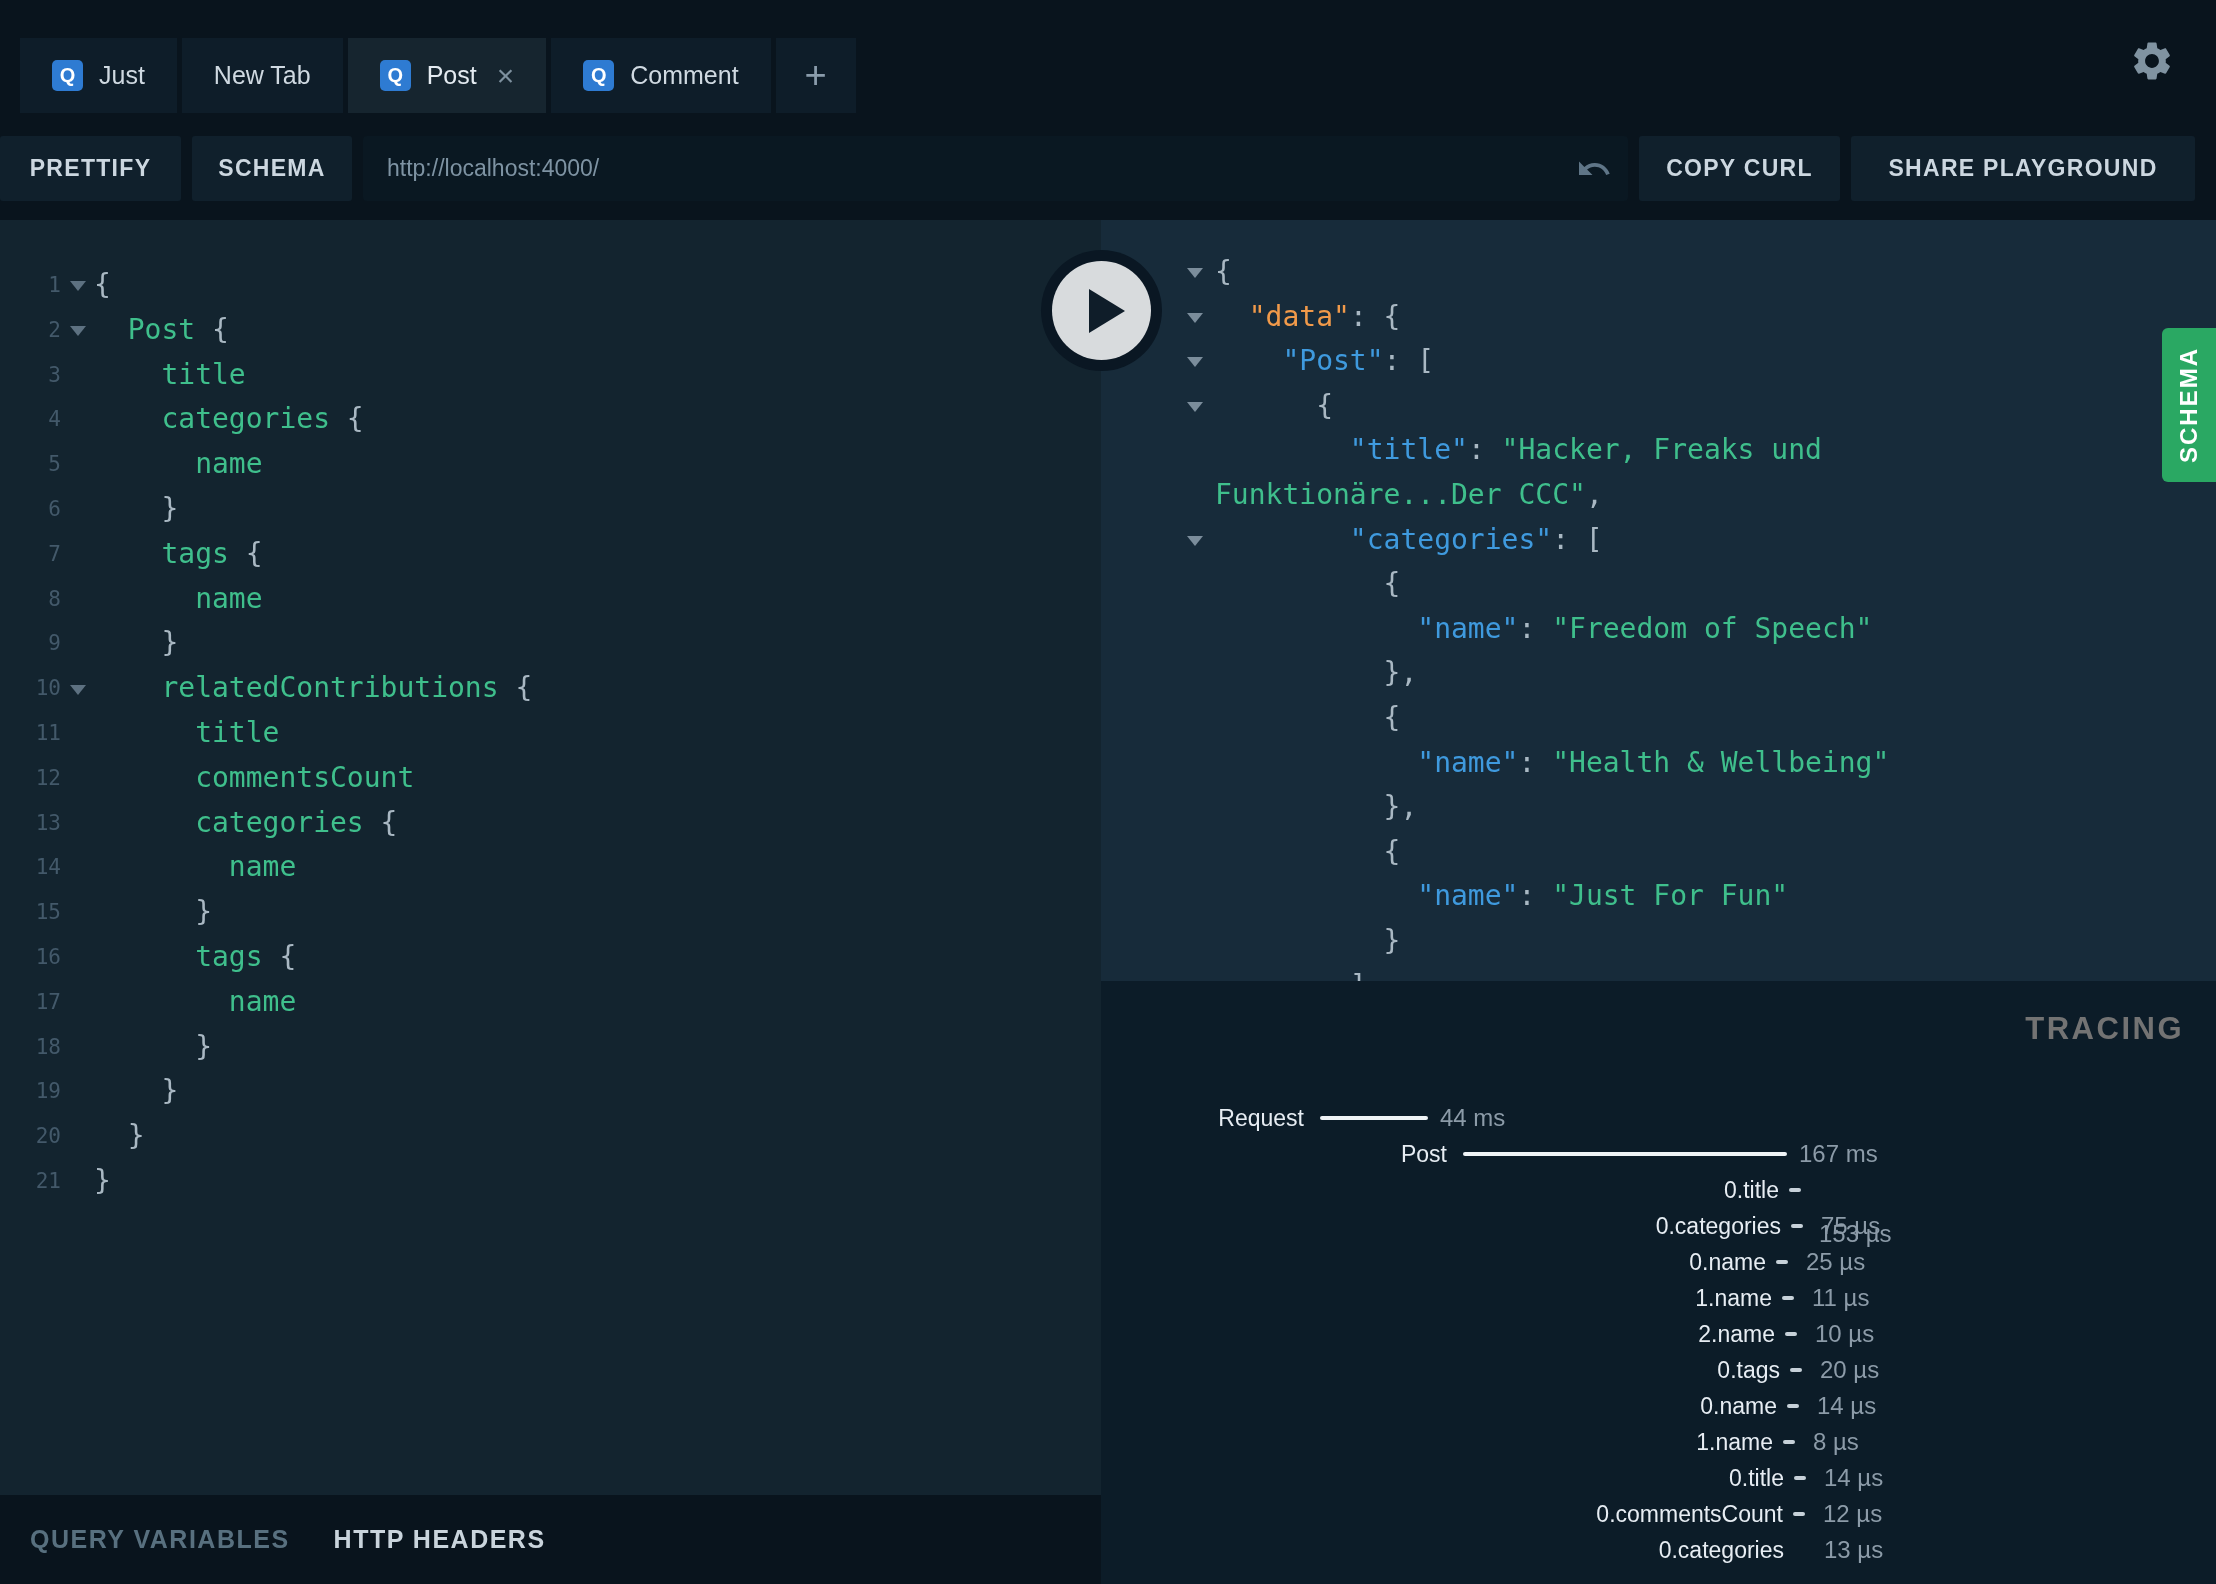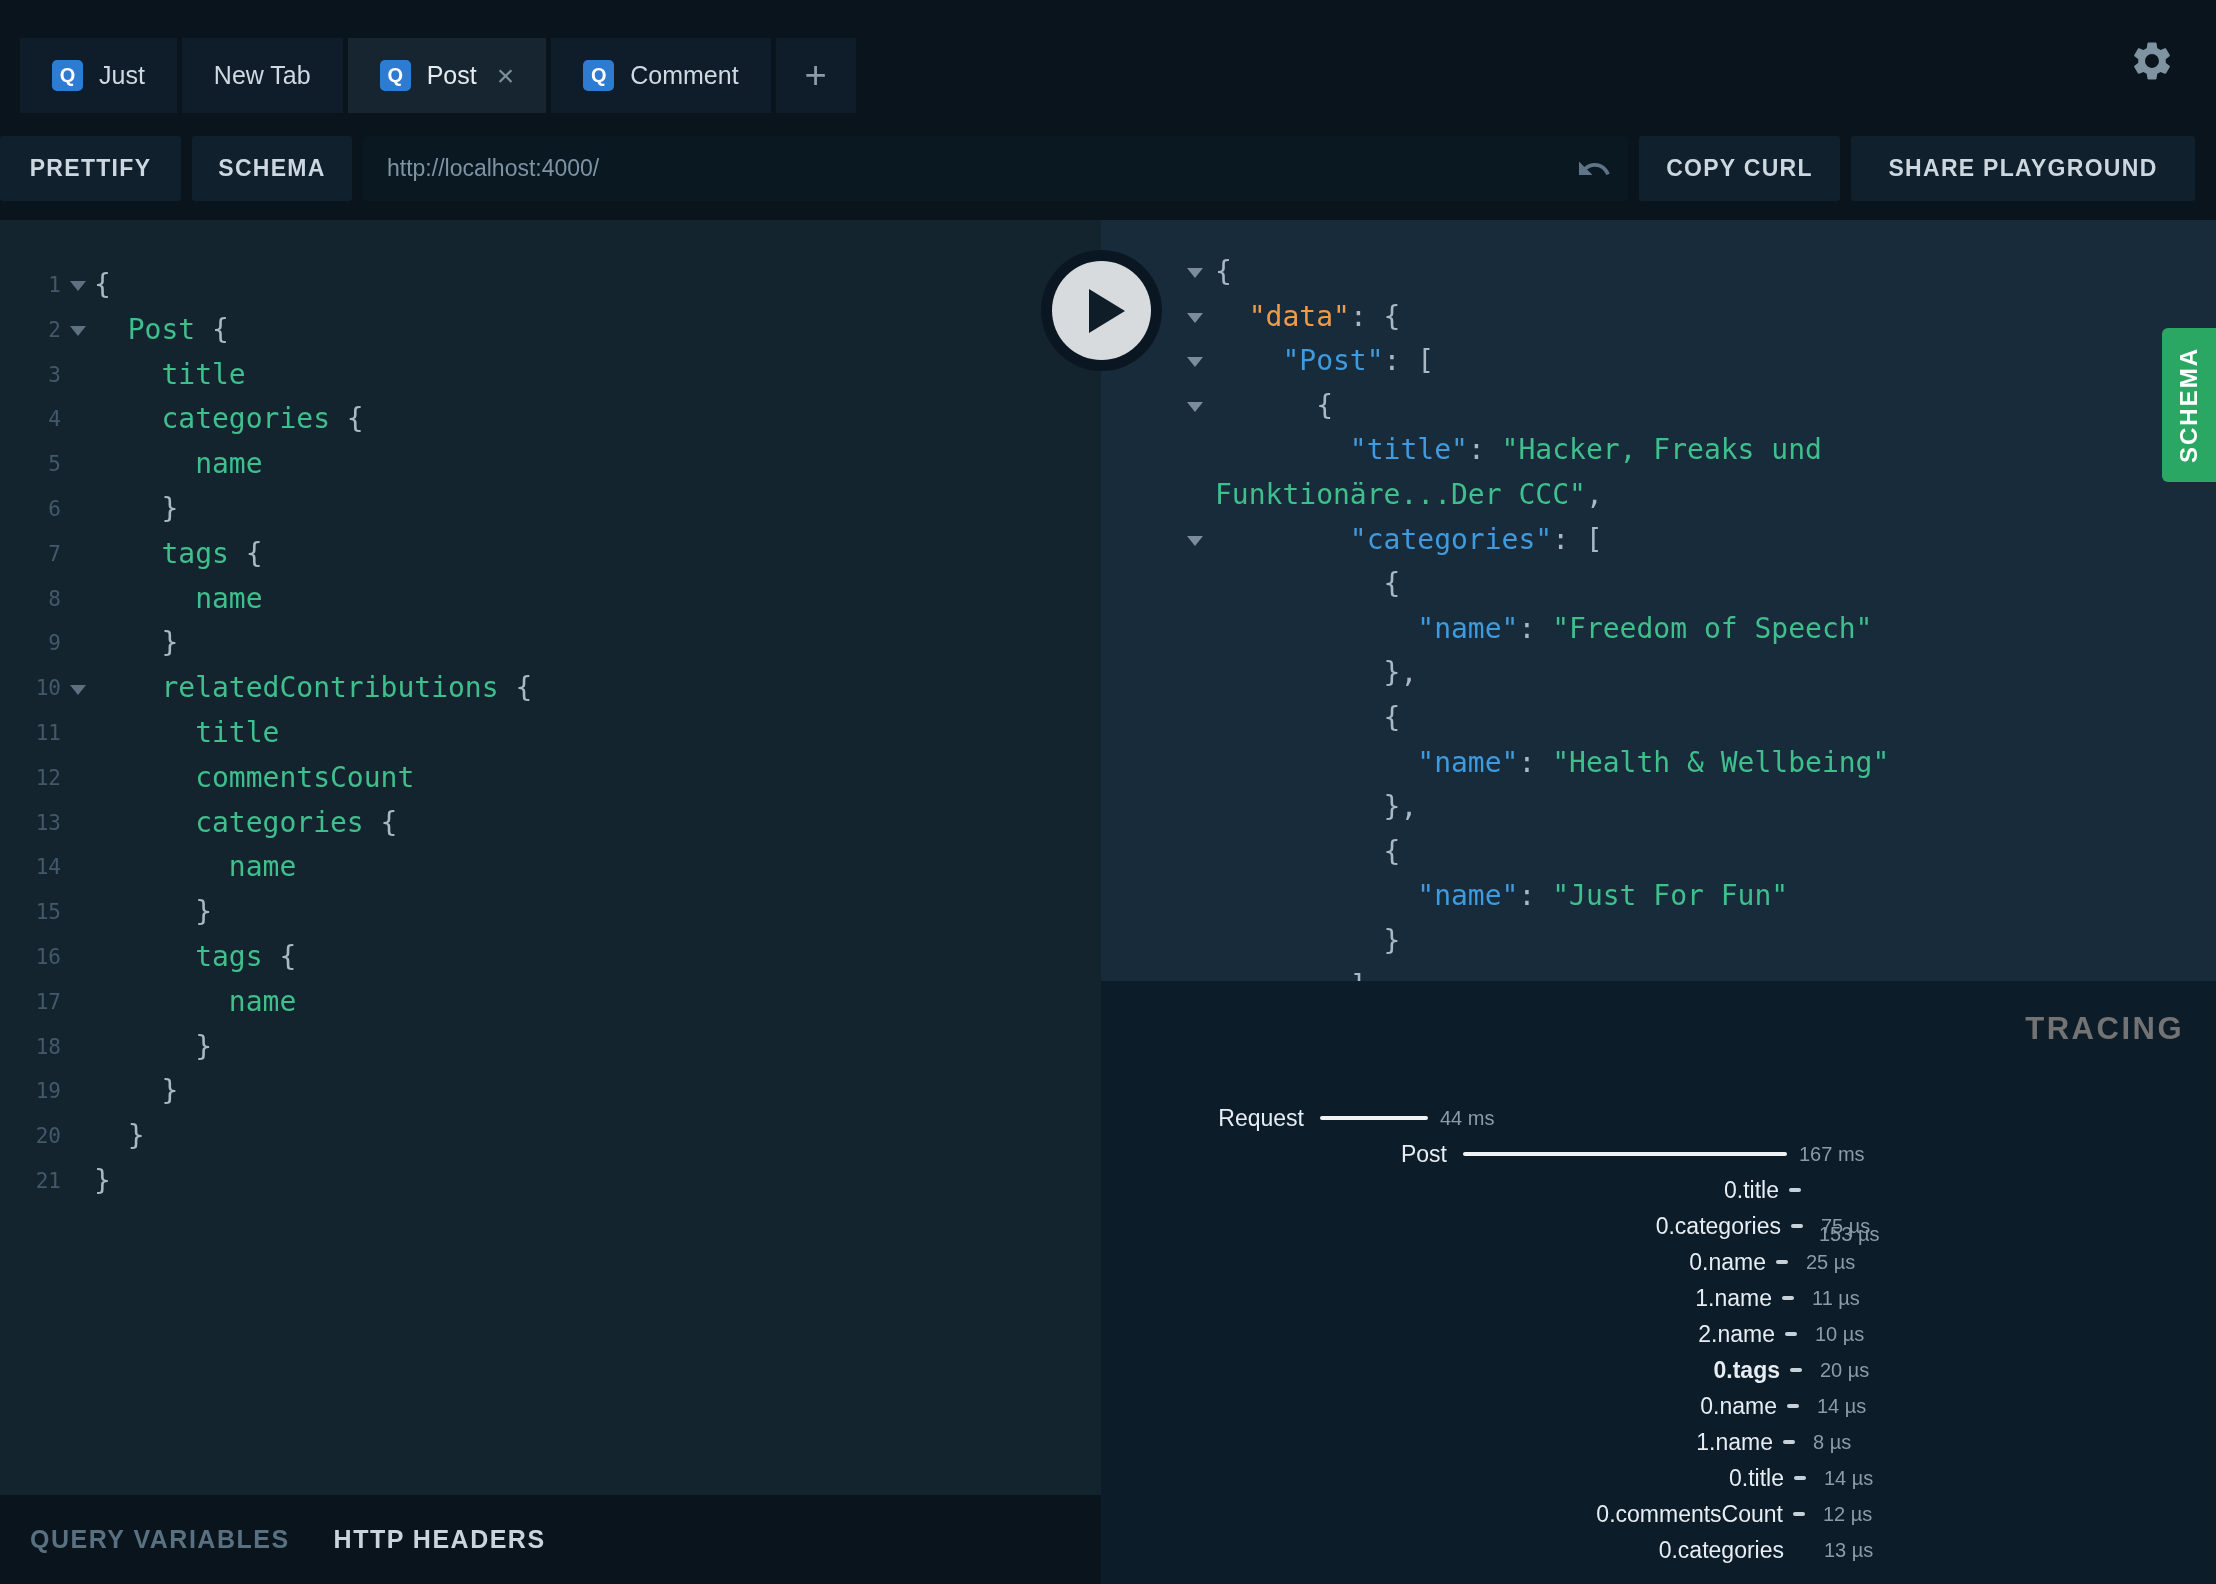--- a/index.html
+++ b/index.html
@@ -76,21 +76,21 @@
   
   .tracing{ position:absolute; left:1101px; top:981px; width:1115px; height:603px;
             background:var(--bg-tracing); overflow:hidden; }
   .tracing-title{ position:absolute; top:30px; right:32px; color:#737373; font-weight:bold;
                   font-size:31px; letter-spacing:2.5px; }
   .trows{ position:absolute; top:119px; left:0; right:0; }
   .trow{ position:relative; height:36px; }
   .tlabel{ position:absolute; top:50%; transform:translateY(-50%); color:#e7edf3; font-size:23px; white-space:nowrap; }
   .tbar{ position:absolute; top:50%; margin-top:-2px; height:4px; background:#eff3f6; border-radius:2px; }
   .tdash{ position:absolute; top:50%; margin-top:-2px; height:4px; width:12px; background:#c7d1d9; border-radius:2px; }
-  .ttime{ position:absolute; top:50%; transform:translateY(-50%); color:#8c9ba8; font-size:20px; white-space:nowrap; }
+  .ttime{ position:absolute; top:50%; transform:translateY(-50%); color:#8c9ba8; font-size:24px; white-space:nowrap; }
 
   
   .varsbar{ position:absolute; left:0; top:1495px; width:1101px; height:89px; background:var(--bg-page);
             display:flex; align-items:center; gap:44px; padding-left:30px; }
   .vtab{ font-weight:bold; font-size:25px; letter-spacing:1.5px; cursor:pointer; white-space:nowrap; }
   .vtab-muted{ color:#58707f; }
   .vtab-light{ color:#c9d4dc; }
 </style>
 </head>
 <body>
@@ -226,21 +226,21 @@
           <span class="tlabel" style="right: 444px;">1.name</span>
           <span class="ttime" style="left: 711px;">11 µs</span>
         </div>
         <div class="trow">
           <span class="tdash" style="left: 684px;"></span>
           <span class="tlabel" style="right: 441px;">2.name</span>
           <span class="ttime" style="left: 714px;">10 µs</span>
         </div>
         <div class="trow">
           <span class="tdash" style="left: 689px;"></span>
-          <span class="tlabel" style="right: 436px; font-weight: bold;">0.tags</span>
+          <span class="tlabel" style="right: 436px;">0.tags</span>
           <span class="ttime" style="left: 719px;">20 µs</span>
         </div>
         <div class="trow">
           <span class="tdash" style="left: 686px;"></span>
           <span class="tlabel" style="right: 439px;">0.name</span>
           <span class="ttime" style="left: 716px;">14 µs</span>
         </div>
         <div class="trow">
           <span class="tdash" style="left: 682px;"></span>
           <span class="tlabel" style="right: 443px;">1.name</span>

